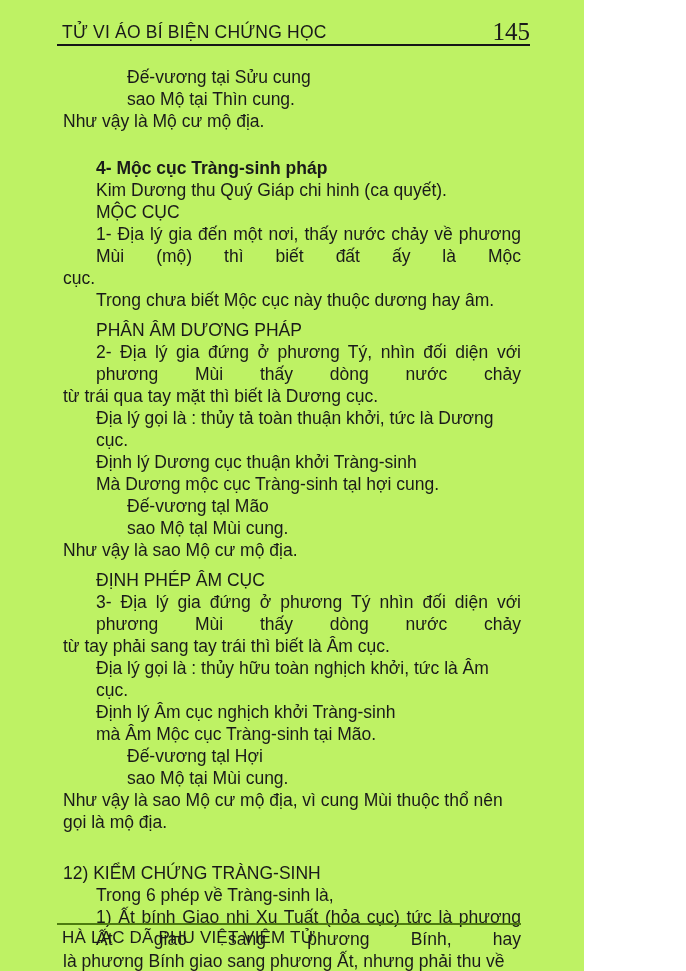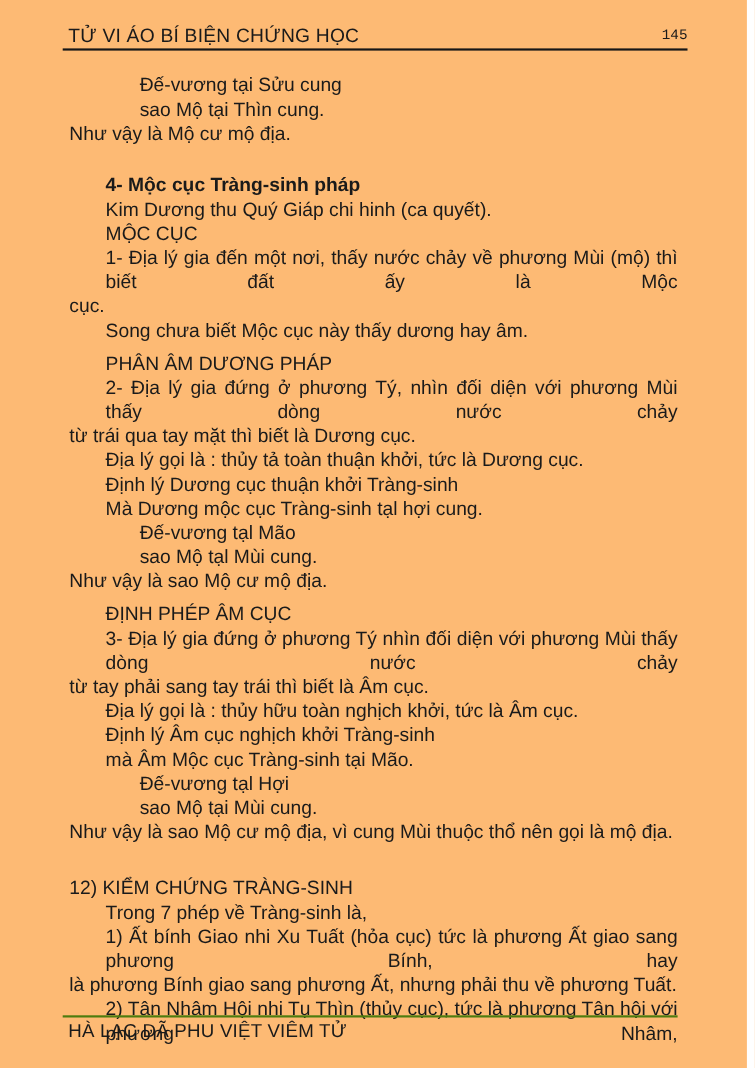--- a/index.html
+++ b/index.html
@@ -2,23 +2,23 @@
 <html><head>
 <meta charset="utf-8">
 <style>
   html, body {
     margin: 0;
     padding: 0;
     background: #ffffff;
   }
   .page {
     position: relative;
-    width: 679px;
+    width: 584px;
     height: 971px;
-    background: #fdba74;
+    background: #bef264;
     color: #1a1a1a;
     font-family: "Liberation Sans", "DejaVu Sans", sans-serif;
     overflow: hidden;
   }
   
   .header {
     margin: 23px 54px 0 57px;
     display: flex;
     justify-content: space-between;
     align-items: flex-end;
@@ -26,22 +26,22 @@
     padding-bottom: 3px;
   }
   .header-title {
     font-size: 17.5px;
     line-height: 18px;
     padding-left: 5px;
     letter-spacing: 0.2px;
     white-space: nowrap;
   }
   .page-number {
-    font-family: Liberation Mono, monospace;
-    font-size: 13px;
+    font-family: Liberation Serif, serif;
+    font-size: 25px;
     line-height: 18px;
   }
   
   .content {
     margin: 20px 63px 0 63px; 
     font-size: 17.5px;
     line-height: 22px;
   }
   .line { min-height: 22px; }
   .poem  { padding-left: 64px; }
@@ -85,21 +85,21 @@
   <div class="content">
     <div class="line poem">Đế-vương tại Sửu cung</div>
     <div class="line poem">sao Mộ tại Thìn cung.</div>
     <div class="line">Như vậy là Mộ cư mộ địa.</div>
 
     <div class="line ind bold gap-lg">4- Mộc cục Tràng-sinh pháp</div>
     <div class="line ind">Kim Dương thu Quý Giáp chi hinh (ca quyết).</div>
     <div class="line ind">MỘC CỤC</div>
     <div class="line pfirst">1- Địa lý gia đến một nơi, thấy nước chảy về phương Mùi (mộ) thì biết đất ấy là Mộc</div>
     <div class="line">cục.</div>
-    <div class="line ind">Song chưa biết Mộc cục này thấy dương hay  âm.</div>
+    <div class="line ind">Trong chưa biết Mộc cục này thuộc dương hay  âm.</div>
 
     <div class="line ind gap-md">PHÂN ÂM DƯƠNG PHÁP</div>
     <div class="line pfirst">2- Địa lý gia đứng ở phương Tý, nhìn đối diện với phương Mùi thấy dòng nước chảy</div>
     <div class="line">từ trái qua tay mặt thì biết là Dương cục.</div>
     <div class="line ind">Địa lý gọi là : thủy tả toàn thuận khởi, tức là Dương cục.</div>
     <div class="line ind">Định lý Dương cục thuận khởi Tràng-sinh</div>
     <div class="line ind">Mà Dương mộc cục Tràng-sinh tạl hợi cung.</div>
     <div class="line poem">Đế-vương tạl Mão</div>
     <div class="line poem">sao Mộ tạl Mùi cung.</div>
     <div class="line">Như vậy là sao Mộ cư mộ địa.</div>
@@ -108,21 +108,21 @@
     <div class="line pfirst">3- Địa lý gia đứng ở phương Tý nhìn đối diện với phương Mùi thấy dòng nước chảy</div>
     <div class="line">từ tay phải sang tay trái thì biết là Âm cục.</div>
     <div class="line ind">Địa lý gọi là : thủy hữu toàn nghịch khởi, tức là Âm cục.</div>
     <div class="line ind">Định lý Âm cục nghịch khởi Tràng-sinh</div>
     <div class="line ind">mà Âm Mộc cục Tràng-sinh tại Mão.</div>
     <div class="line poem">Đế-vương tạl Hợi</div>
     <div class="line poem">sao Mộ tại Mùi cung.</div>
     <div class="line">Như vậy là sao Mộ cư mộ địa, vì cung Mùi thuộc thổ nên gọi là mộ địa.</div>
 
     <div class="line gap-xl">12) KIỂM CHỨNG TRÀNG-SINH</div>
-    <div class="line ind">Trong 7 phép về Tràng-sinh là,</div>
+    <div class="line ind">Trong 6 phép về Tràng-sinh là,</div>
     <div class="line pfirst">1) Ất bính Giao nhi Xu Tuất (hỏa cục) tức là phương Ất giao sang phương Bính, hay</div>
     <div class="line">là phương Bính giao sang phương Ất, nhưng phải thu về phương Tuất.</div>
     <div class="line pfirst">2) Tân Nhâm Hội nhi Tụ Thìn (thủy cục), tức là phương Tân hội với phương Nhâm,</div>
 
   </div>
 
   <div class="footer">
     <div class="footer-text">HÀ LẠC DÃ PHU VIỆT VIÊM TỬ</div>
   </div>
 

